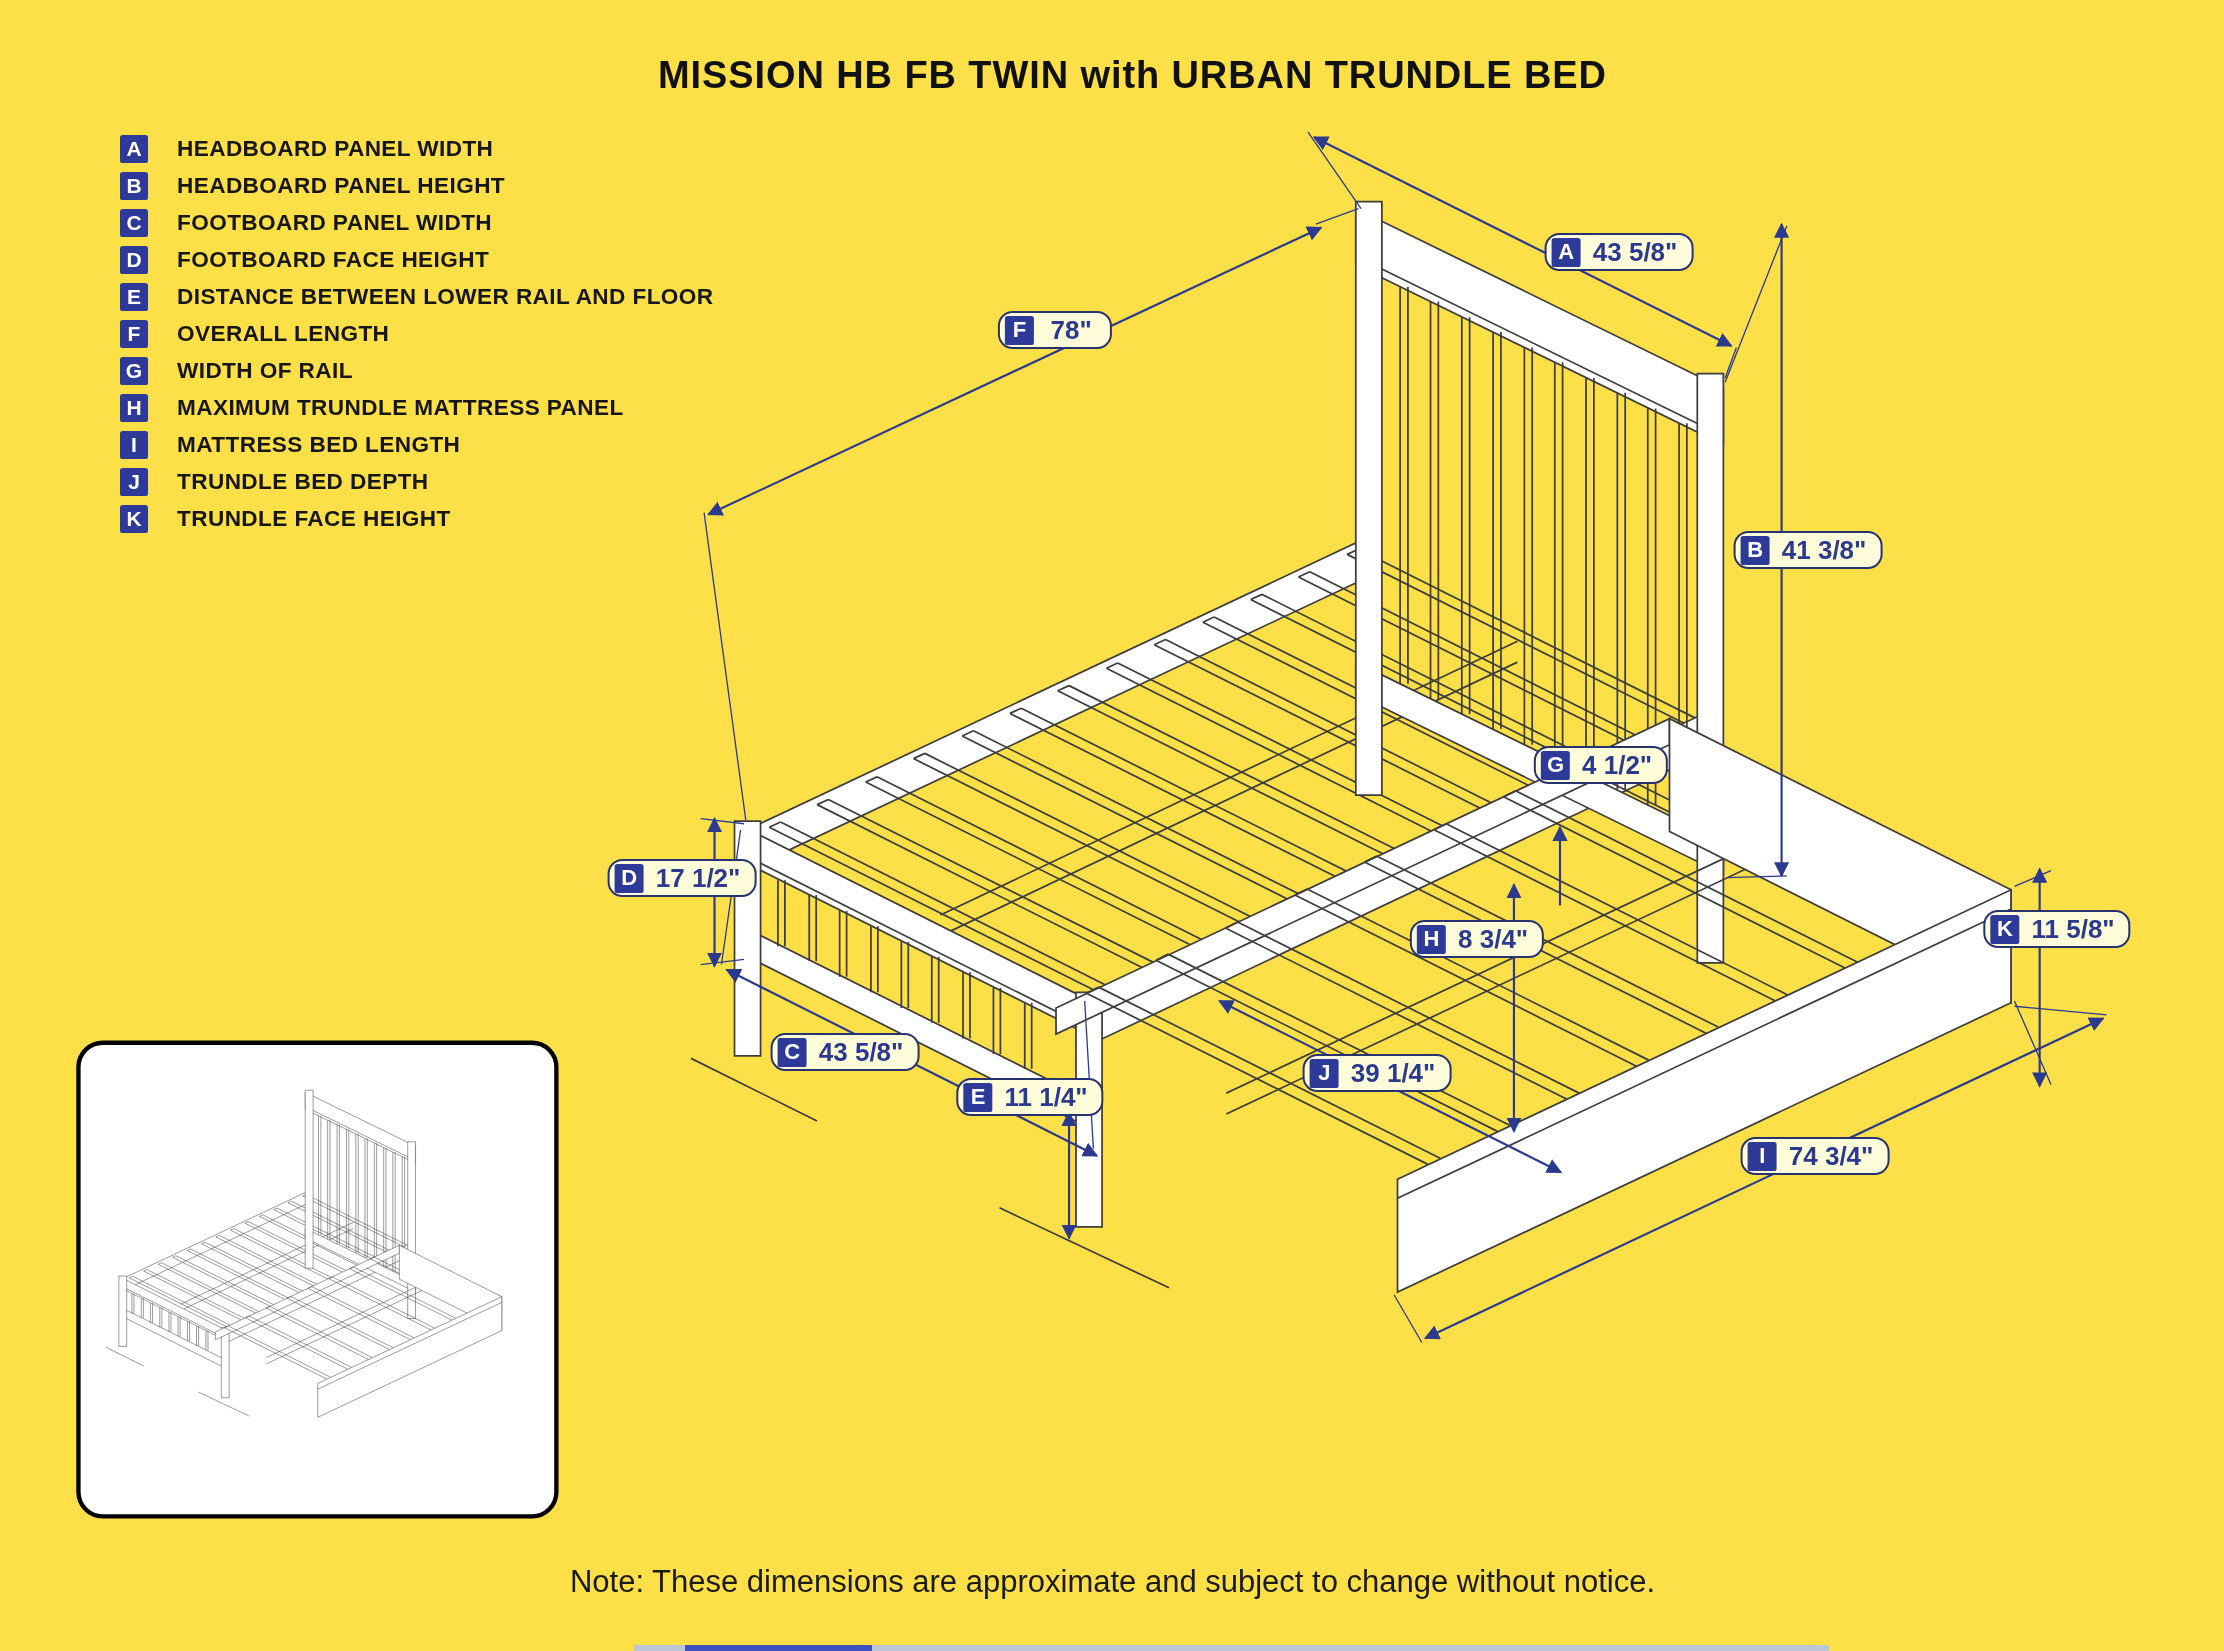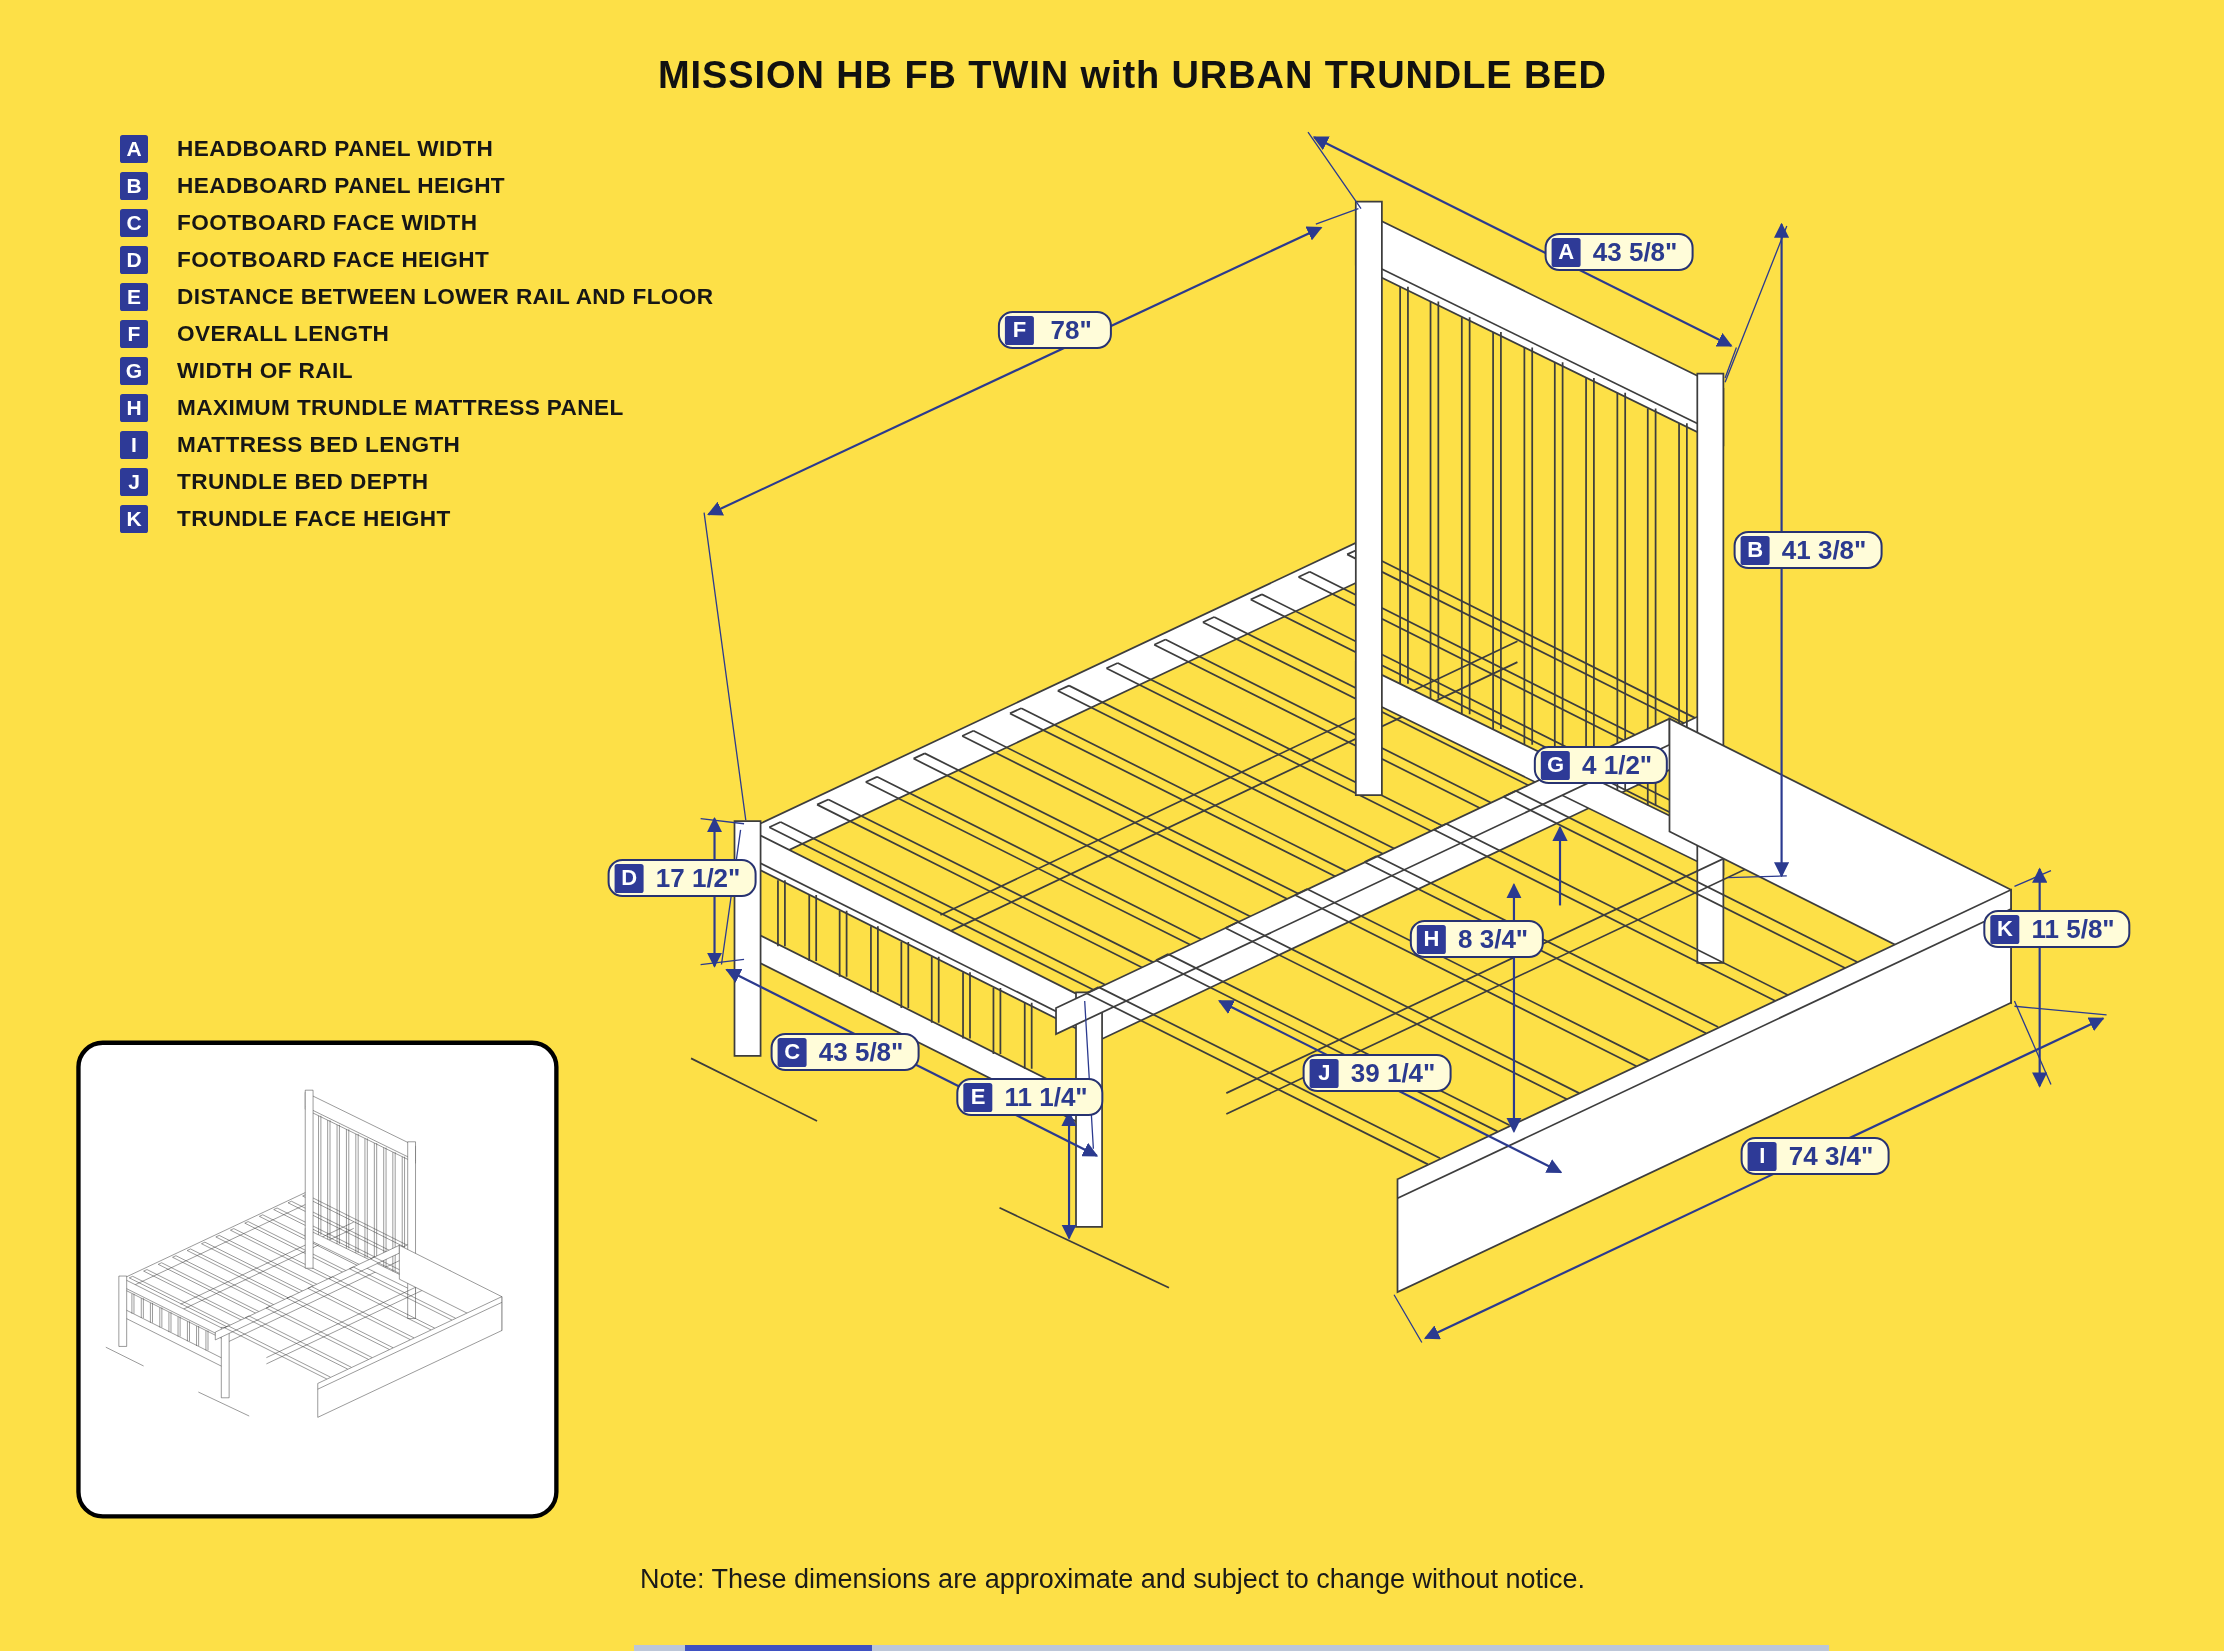--- a/index.html
+++ b/index.html
@@ -17,21 +17,21 @@
   .llabel{margin-left:29px;font-size:22.6px;font-weight:bold;color:#161616;letter-spacing:0.4px;white-space:nowrap;}
   
   .dim{position:absolute;transform:translate(-50%,-50%);display:flex;align-items:center;
        background:#fffcd9;border:2.6px solid #273271;border-radius:14.8px;height:38px;
        padding:0 14px 0 5.2px;box-sizing:border-box;white-space:nowrap;}
   .dim .badge{display:inline-flex;width:29px;height:29px;background:#2e3a97;color:#fff;
        align-items:center;justify-content:center;font-size:22px;font-weight:bold;border-radius:2.6px;}
   .dim .val{margin-left:12px;font-size:26px;font-weight:bold;color:#2b3a8f;min-width:50px;text-align:center;}
   
   .note{position:absolute;left:0;top:1564px;width:2225px;text-align:center;color:#1a1a1a;}
-  .note .n1{font-size:27px;}
+  .note .n1{font-size:31px;}
   .note .n2{font-size:27px;margin-top:5.2px;}
   
   .fstrip{position:absolute;top:1645px;left:634px;width:1195px;height:6px;background:#bcc6d8;}
   .fstrip-blue{position:absolute;top:1645px;left:685px;width:187px;height:6px;background:#3f51c1;}
   svg.art{position:absolute;left:0;top:0;}
 </style>
 </head>
 <body>
 
 <div id="page">
@@ -177,21 +177,21 @@
     <div class="lrow">
       <span class="lbadge">A</span>
       <span class="llabel">HEADBOARD PANEL WIDTH</span>
       </div>
     <div class="lrow">
       <span class="lbadge">B</span>
       <span class="llabel">HEADBOARD PANEL HEIGHT</span>
       </div>
     <div class="lrow">
       <span class="lbadge">C</span>
-      <span class="llabel">FOOTBOARD FACE WIDTH</span>
+      <span class="llabel">FOOTBOARD PANEL WIDTH</span>
       </div>
     <div class="lrow">
       <span class="lbadge">D</span>
       <span class="llabel">FOOTBOARD FACE HEIGHT</span>
       </div>
     <div class="lrow">
       <span class="lbadge">E</span>
       <span class="llabel">DISTANCE BETWEEN LOWER RAIL AND FLOOR</span>
       </div>
     <div class="lrow">

